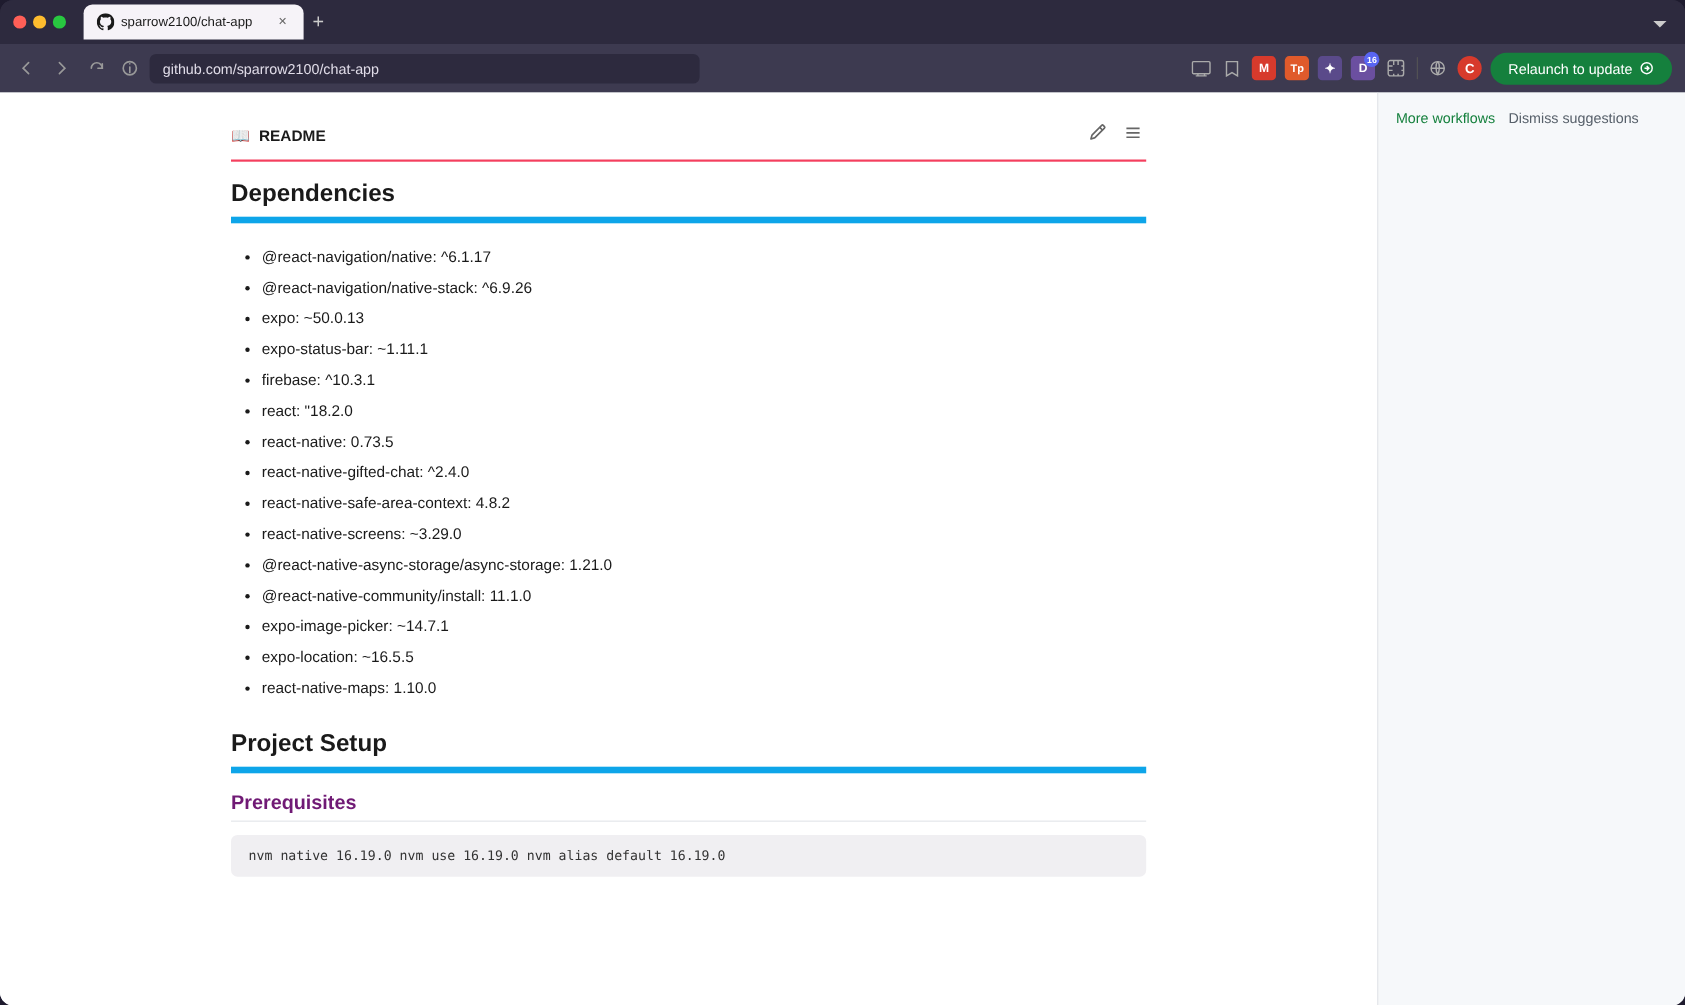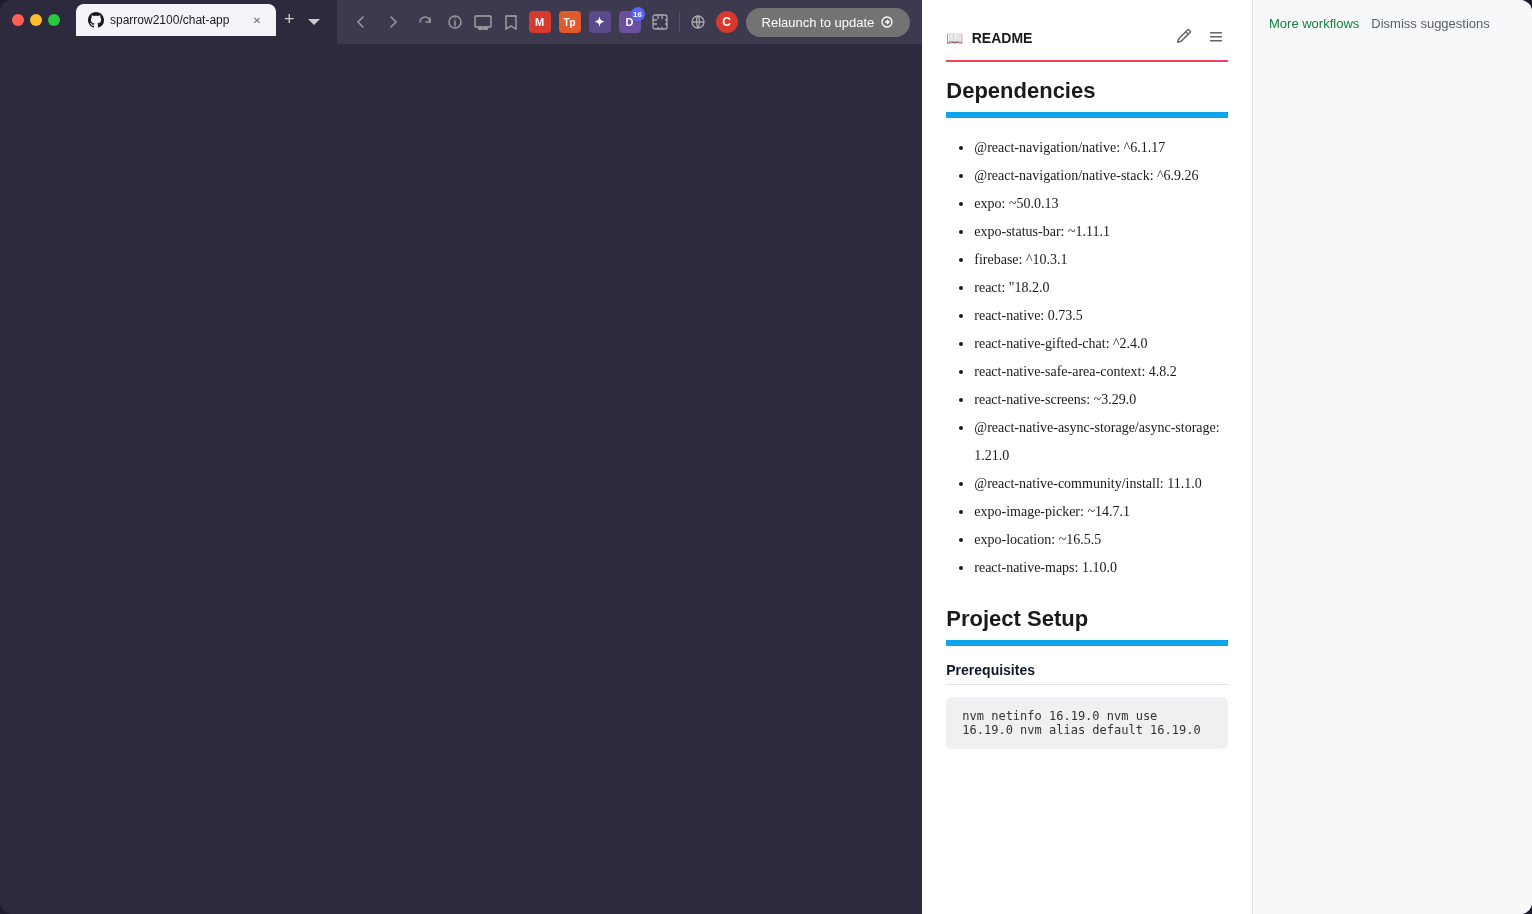--- a/index.html
+++ b/index.html
@@ -12,21 +12,21 @@
     }
 
     
     .browser-window {
       width: 1532px;
       height: 914px;
       background: #2d2a3e;
       border-radius: 12px;
       overflow: hidden;
       display: flex;
-      flex-direction: row;
+      flex-direction: column;
     }
 
     
     .title-bar {
       background: #2d2a3e;
       height: 40px;
       display: flex;
       align-items: center;
       padding: 0 12px;
       gap: 8px;
@@ -197,21 +197,21 @@
       width: 14px;
       height: 14px;
       font-size: 8px;
       display: flex;
       align-items: center;
       justify-content: center;
     }
     .ext-teal { background: #2da8a8; color: white; }
 
     .relaunch-btn {
-      background: #737373;
+      background: #15803d;
       color: white;
       border: none;
       border-radius: 20px;
       padding: 7px 16px;
       font-size: 13px;
       cursor: pointer;
       display: flex;
       align-items: center;
       gap: 6px;
       white-space: nowrap;
@@ -295,39 +295,38 @@
     h2.section-title {
       font-size: 22px;
       font-weight: 600;
       color: #1a1a1a;
       margin-bottom: 16px;
       padding-bottom: 8px;
       border-bottom: 6px solid #0ea5e9;
     }
 
     h3.subsection-title {
-      font-size: 14px;
+      font-size: 18px;
       font-weight: 600;
-      color: #0f172a;
+      color: #701a75;
       margin-bottom: 12px;
       padding-bottom: 6px;
       border-bottom: 1px solid #e1e4e8;
     }
 
     ul.dep-list {
       list-style: disc;
       padding-left: 28px;
       margin-bottom: 24px;
     }
 
     ul.dep-list li {
       font-size: 14px;
       color: #1a1a1a;
       line-height: 2;
-      font-family: Liberation Serif, serif;
     }
 
     .code-block {
       background: #f0eff2;
       border-radius: 6px;
       padding: 12px 16px;
       font-family: 'SFMono-Regular', Consolas, monospace;
       font-size: 12px;
       color: #333;
       margin-top: 8px;
@@ -406,20 +405,21 @@
         <path d="M13 8A5 5 0 103 8"></path>
         <path d="M13 4v4h-4"></path>
       </svg>
     </button>
     <div class="toolbar-icon">
       <svg width="16" height="16" viewBox="0 0 16 16" fill="none" stroke="#999" stroke-width="1.5">
         <circle cx="8" cy="8" r="6"></circle>
         <path d="M8 4h.01M8 7v5" stroke-linecap="round"></path>
       </svg>
     </div>
+    <input class="address-input" type="text" value="github.com/sparrow2100/chat-app" style="">
     <div class="toolbar-right">
       <div class="toolbar-icon">
         <svg width="18" height="18" viewBox="0 0 18 18" fill="none" stroke="#aaa" stroke-width="1.3">
           <rect x="1" y="3" width="16" height="11" rx="1"></rect>
           <path d="M6 14v2M12 14v2M4 16h10"></path>
         </svg>
       </div>
       <div class="toolbar-icon">
         <svg width="16" height="16" viewBox="0 0 16 16" fill="none" stroke="#aaa" stroke-width="1.3">
           <path d="M3 2h10v13l-5-3-5 3z"></path>
@@ -497,21 +497,21 @@
             <li>@react-native-async-storage/async-storage: 1.21.0</li>
             <li>@react-native-community/install: 11.1.0</li>
             <li>expo-image-picker: ~14.7.1</li>
             <li>expo-location: ~16.5.5</li>
             <li>react-native-maps: 1.10.0</li>
           </ul>
 
           <h2 class="section-title">Project Setup</h2>
 
           <h3 class="subsection-title">Prerequisites</h3>
-          <div class="code-block">nvm netinfo 16.19.0   nvm use 16.19.0   nvm alias default 16.19.0</div>
+          <div class="code-block">nvm native 16.19.0   nvm use 16.19.0   nvm alias default 16.19.0</div>
 
         </div>
       </div>
     </div>
 
     <div class="right-sidebar">
       <div class="sidebar-links">
         <a class="sidebar-link">More workflows</a>
         <a class="sidebar-link dismiss-link">Dismiss suggestions</a>
       </div>

